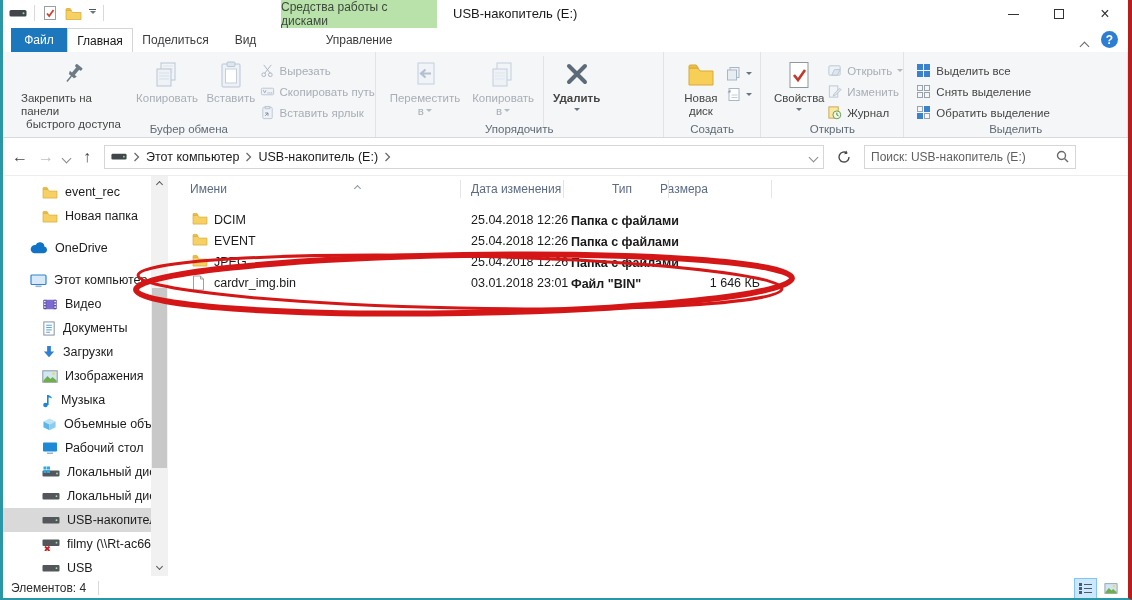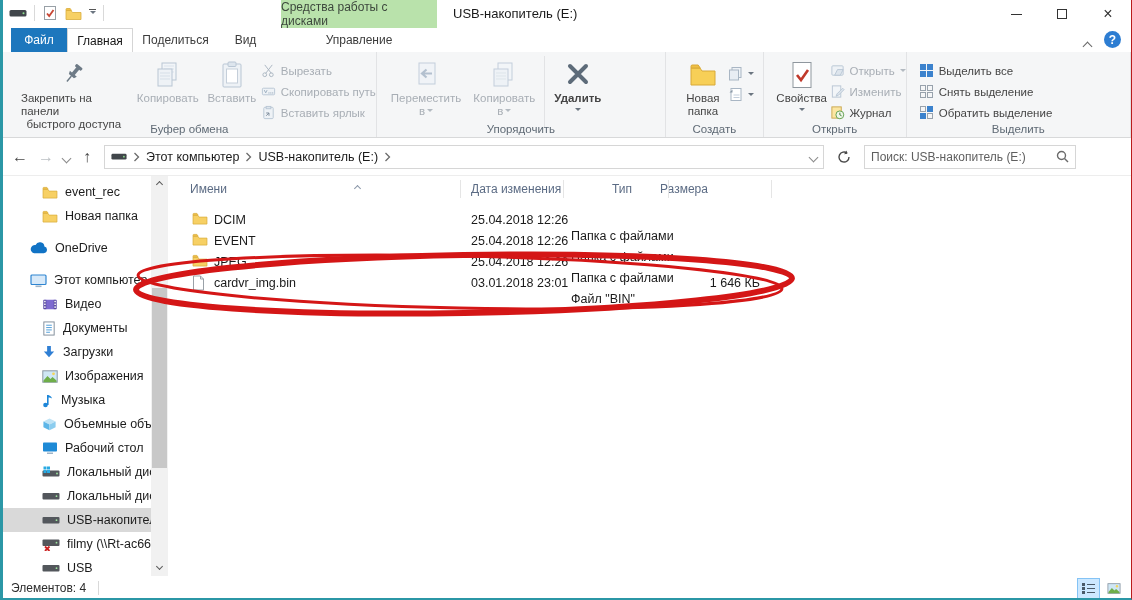--- a/index.html
+++ b/index.html
@@ -1,18 +1,18 @@
 <!DOCTYPE html>
 <html><head>
 <meta charset="utf-8">
 <style>
   * { box-sizing: border-box; margin: 0; padding: 0; }
   html,body { width:1132px; height:600px; background:#fff; font-family:"Liberation Sans","DejaVu Sans",sans-serif; }
   .win { position:relative; width:1132px; height:600px; background:#fff; overflow:hidden;
-         border-left:3px solid #2b97a6; border-bottom:2px solid #2b97a6; border-right:1px solid #b91c1c; }
+         border-left:3px solid #2b97a6; border-bottom:2px solid #2b97a6; border-right:4px solid #b91c1c; }
 
   
   .titlebar { position:relative; height:28px; background:#fff; }
   .qat { position:absolute; left:6px; top:4px; display:flex; align-items:center; gap:7px; }
   .qat .sep { width:1px; height:16px; background:#d9d9d9; }
   .ctx-tab { position:absolute; left:278px; top:0; width:156px; height:28px; background:#b9e2ab;
              display:flex; align-items:center; justify-content:center; font-size:12px; color:#3d483d; }
   .win-title { position:absolute; left:450px; top:6px; font-size:13px; color:#1a1a1a; }
   .wincontrols { position:absolute; right:0; top:0; height:28px; display:flex; }
   .wc { width:46px; height:28px; display:flex; align-items:center; justify-content:center; }
@@ -89,21 +89,21 @@
   .col-h.h-type { left:403px;margin-left:41px; }
   .col-h.h-size { left:492px; }
   .col-sep { position:absolute; top:4px; width:1px; height:18px; background:#e5e5e5; }
   .sort-caret { position:absolute; left:187px; top:1px; }
   .sort-caret .chev { width:5px; height:5px; border-color:#8a97a8; }
   .rows { margin-top:8px; }
   .frow { position:relative; height:21px; font-size:12.5px; color:#1b1b1b; }
   .frow .fi { position:absolute; left:24px; top:2px; }
   .frow .fname { position:absolute; left:46px; top:3px; }
   .frow .fdate { position:absolute; left:303px; top:3px; }
-  .frow .ftype { position:absolute; left:403px; top:19px; }
+  .frow .ftype { position:absolute; left:403px; top:4px;font-weight:bold; }
   .frow .fsize { position:absolute; left:504px; width:88px; top:3px; text-align:right; }
 
   .annotation { position:absolute; left:125px; top:70px; pointer-events:none; z-index:5; }
 
   
   .statusbar { height:24px; display:flex; align-items:center; padding-left:8px; font-size:12px; color:#2b2b2b; background:#fff; }
   .sb-div { width:1px; height:14px; background:#d9d9d9; margin-left:12px; }
   .viewbtns { margin-left:auto; display:flex; gap:2px; margin-right:6px; }
   .vb { width:23px; height:21px; display:flex; align-items:center; justify-content:center; border:1px solid transparent; }
   .vb.sel { background:#cce8ff; border-color:#84c3f5; }
@@ -284,21 +284,21 @@
 
     <div class="group g-new">
       <div class="bigbtn">
         <span class="icon-slot">
           <svg width="30" height="28" viewBox="0 0 30 28">
               <path d="M3 7h9l2 3h13v14H3z" fill="#f7cf57" stroke="#d8a939"></path>
               <path d="M3 7V5.2C3 4.5 3.5 4 4.2 4h6l2 3z" fill="#eebf45" stroke="#d8a939"></path>
             </svg>
         </span>
         <span>Новая</span>
-        <span>папка</span>
+        <span>диск</span>
       </div>
       <div class="smallstack" style="padding-top:8px;">
         <div class="smallbtn">
           <span>
             <svg width="15" height="15" viewBox="0 0 15 15">
                 <rect x="4" y="1.5" width="9" height="10" fill="#eef2f6" stroke="#a9b6c4"></rect>
                 <rect x="1.5" y="4" width="9" height="10" fill="#e8edf3" stroke="#a9b6c4"></rect>
               </svg>
           </span>
           <span class="caret"></span>

